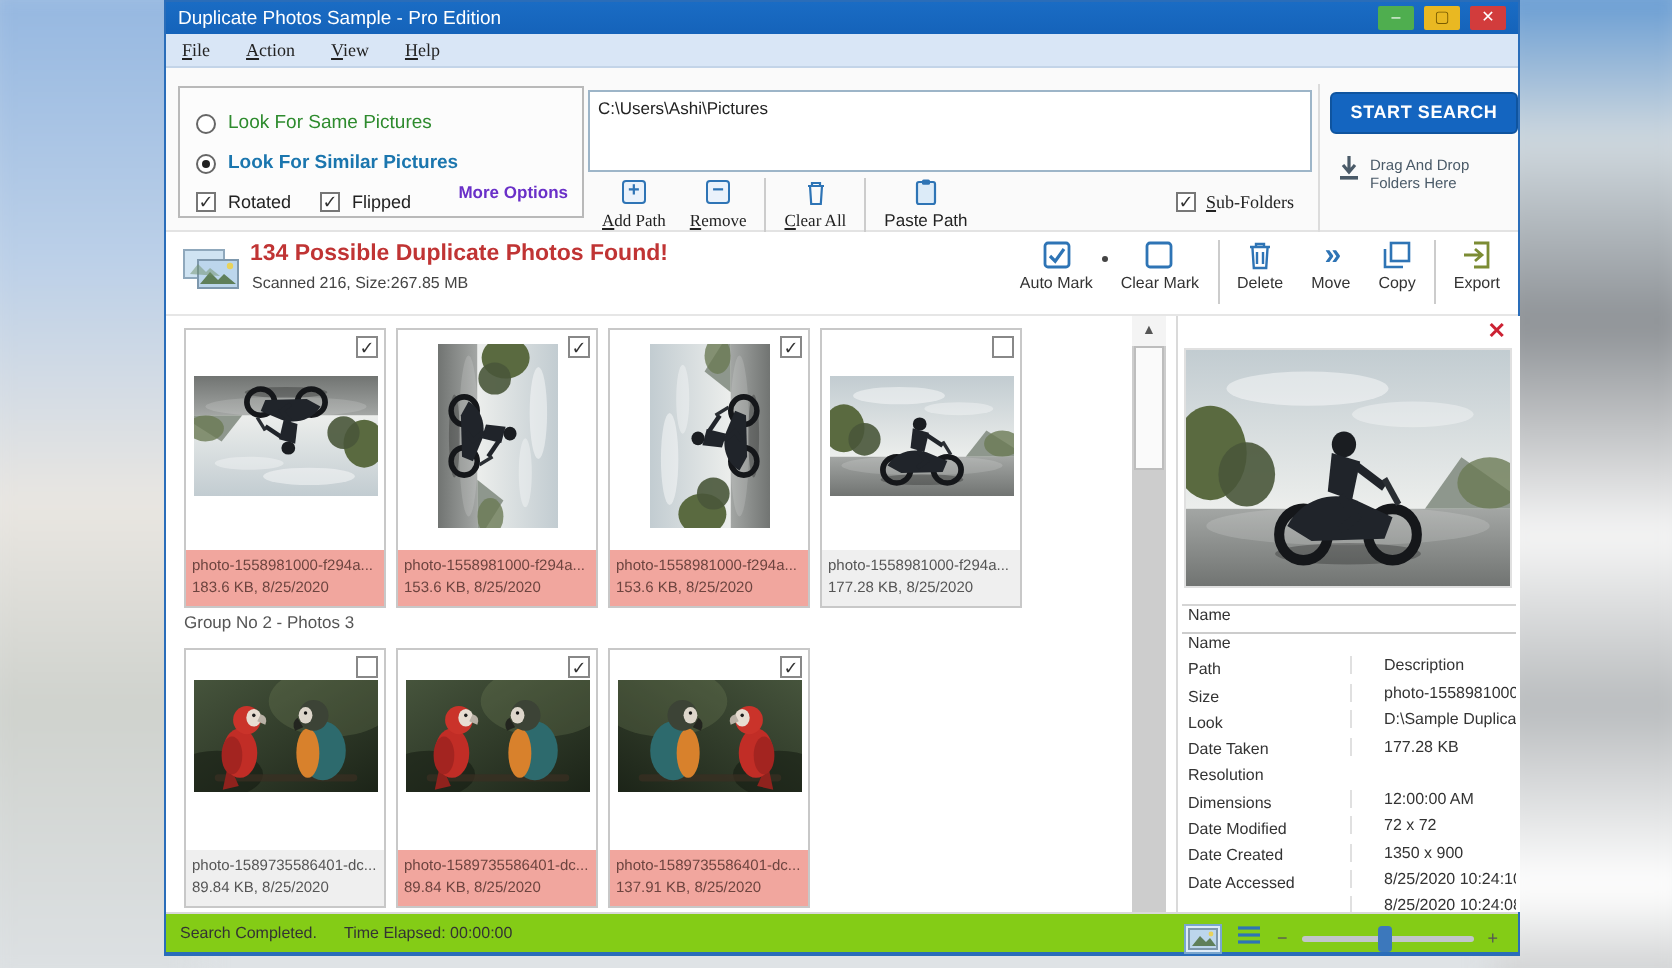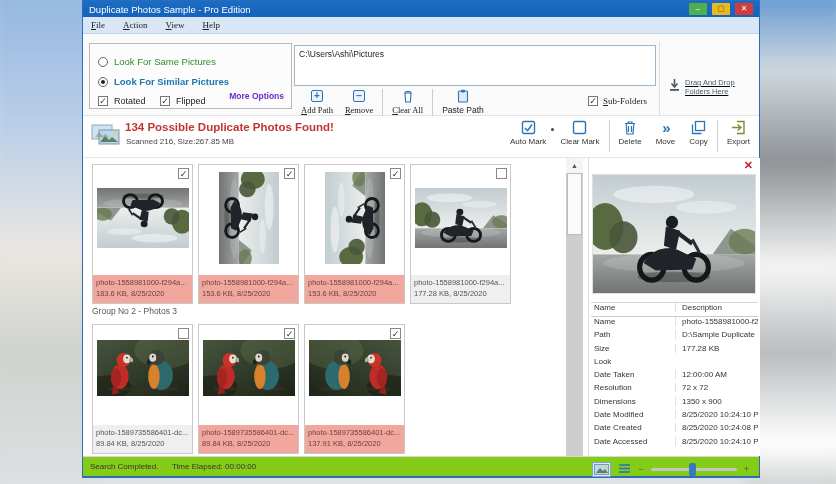--- a/index.html
+++ b/index.html
@@ -54,21 +54,21 @@
   .toolbtn { display:flex; flex-direction:column; align-items:center; gap:2px; padding:0 6px; }
   .toolbtn .ic { height:14px; display:flex; align-items:center; }
   .toolbtn .lbl { font-size:8.5px; color:#222; white-space:nowrap; }
   .vsep { width:1px; height:30px; background:#ccc; margin:0 3px; align-self:center; }
   .sq { width:12px; height:12px; border:1px solid #2e74b5; border-radius:2px; background:#eaf2fb; color:#2e74b5; font-size:10px; line-height:10px; text-align:center; font-weight:bold; }
 
   .subfolders { position:absolute; left:505px; top:62px; display:flex; align-items:center; gap:5px; }
 
   .rightzone-sep { position:absolute; left:576px; top:8px; height:92px; width:1px; background:#dcdcdc; }
   .start-btn { position:absolute; left:582px; top:12px; width:94px; height:21px; background:#1465c0; border:1px solid #0f549f; border-radius:3px; color:#fff; font-size:9px; font-weight:bold; text-align:center; line-height:19px; letter-spacing:.3px; }
-  .dragdrop { position:absolute; left:586px; top:44px; display:flex; gap:5px; align-items:flex-start;text-decoration:underline; }
+  .dragdrop { position:absolute; left:586px; top:44px; display:flex; gap:5px; align-items:flex-start; }
   .dragdrop .txt { font-size:7.5px; color:#4a5a68; line-height:9px; }
 
   
   .resultsbar { position:absolute; left:0; top:115px; width:100%; height:42px; background:#fff; border-bottom:1px solid #e6e6e6; }
   .res-icon { position:absolute; left:8px; top:7px; }
   .res-title { position:absolute; left:42px; top:5px; font-size:11.5px; color:#c03434; font-weight:bold; }
   .res-sub { position:absolute; left:43px; top:21px; font-size:8px; color:#444; }
   .tb { position:absolute; right:2px; top:3px; display:flex; align-items:flex-start; }
   .tb-item { display:flex; flex-direction:column; align-items:center; gap:1px; padding:0 7px; position:relative; }
   .tb-item .ic { height:17px; display:flex; align-items:center; }
@@ -104,21 +104,21 @@
 
   
   .rightpanel { position:absolute; left:505px; top:0; width:172px; height:298px; background:#fff; border-left:1px solid #dadada; }
   .closex { position:absolute; top:1px; right:7px; color:#cc2233; font-weight:bold; font-size:11px; }
   .preview { position:absolute; left:3px; top:16px; width:164px; height:120px; border:1px solid #e0e0e0; }
   .preview svg { width:100%; height:100%; display:block; }
   .dtable { position:absolute; left:2px; right:2px; top:144px; }
   .drow { display:flex; height:13.3px; align-items:flex-start; }
   .drow.hdr { border-top:1px solid #d5d5d5; border-bottom:1px solid #ccc; height:15px; color:#444; }
   .dl { width:84px; font-size:8px; color:#333; padding-left:3px; white-space:nowrap; overflow:hidden; }
-  .dv { flex:1; font-size:8px; color:#333; border-left:1px solid #e0e0e0; padding-left:6px; white-space:nowrap; overflow:hidden; }
+  .dv { flex:1; font-size:8px; color:#333; border-left:1px solid #e0e0e0; padding-left:16px; white-space:nowrap; overflow:hidden;margin-top:25px; }
 
   
   .statusbar { position:absolute; left:0; top:455px; width:100%; height:20px; background:#84cc16; border-top:1px solid #d9d9d9; }
   .st-left  { position:absolute; left:7px; top:5px; font-size:8px; color:#333; }
   .st-mid   { position:absolute; left:89px; top:5px; font-size:8px; color:#333; }
   .minibar { position:absolute; right:10px; top:3px; display:flex; align-items:center; gap:7px; }
   .picsel { border:1px solid #7aa7cf; background:#ddebf8; padding:1px; display:flex; }
   .sld { position:relative; width:86px; height:3px; background:#c2c6ca; border-radius:2px; }
   .sld .knob { position:absolute; left:38px; top:-5px; width:7px; height:13px; background:#3c78bc; border-radius:2px; }
   .pm { font-size:9px; color:#555; line-height:9px; }
@@ -264,20 +264,21 @@
         <span class="lbl">Paste Path</span>
       </div>
     </div>
 
     <div class="subfolders">
       <span class="ckbox on"></span>
       <span class="cklabel acc">Sub-Folders</span>
     </div>
 
     <div class="rightzone-sep"></div>
+    <div class="start-btn">START SEARCH</div>
     <div class="dragdrop">
       <span>
         <svg width="11" height="13" viewBox="0 0 11 13">
             <path d="M5.5,0 V7 M2.5,4.5 L5.5,8 L8.5,4.5" stroke="#4a5a68" stroke-width="1.6" fill="none"></path>
             <rect x="1" y="10" width="9" height="1.8" fill="#4a5a68"></rect>
           </svg>
       </span>
       <span class="txt">
         <span>Drag And Drop</span><br>
         <span>Folders Here</span>

